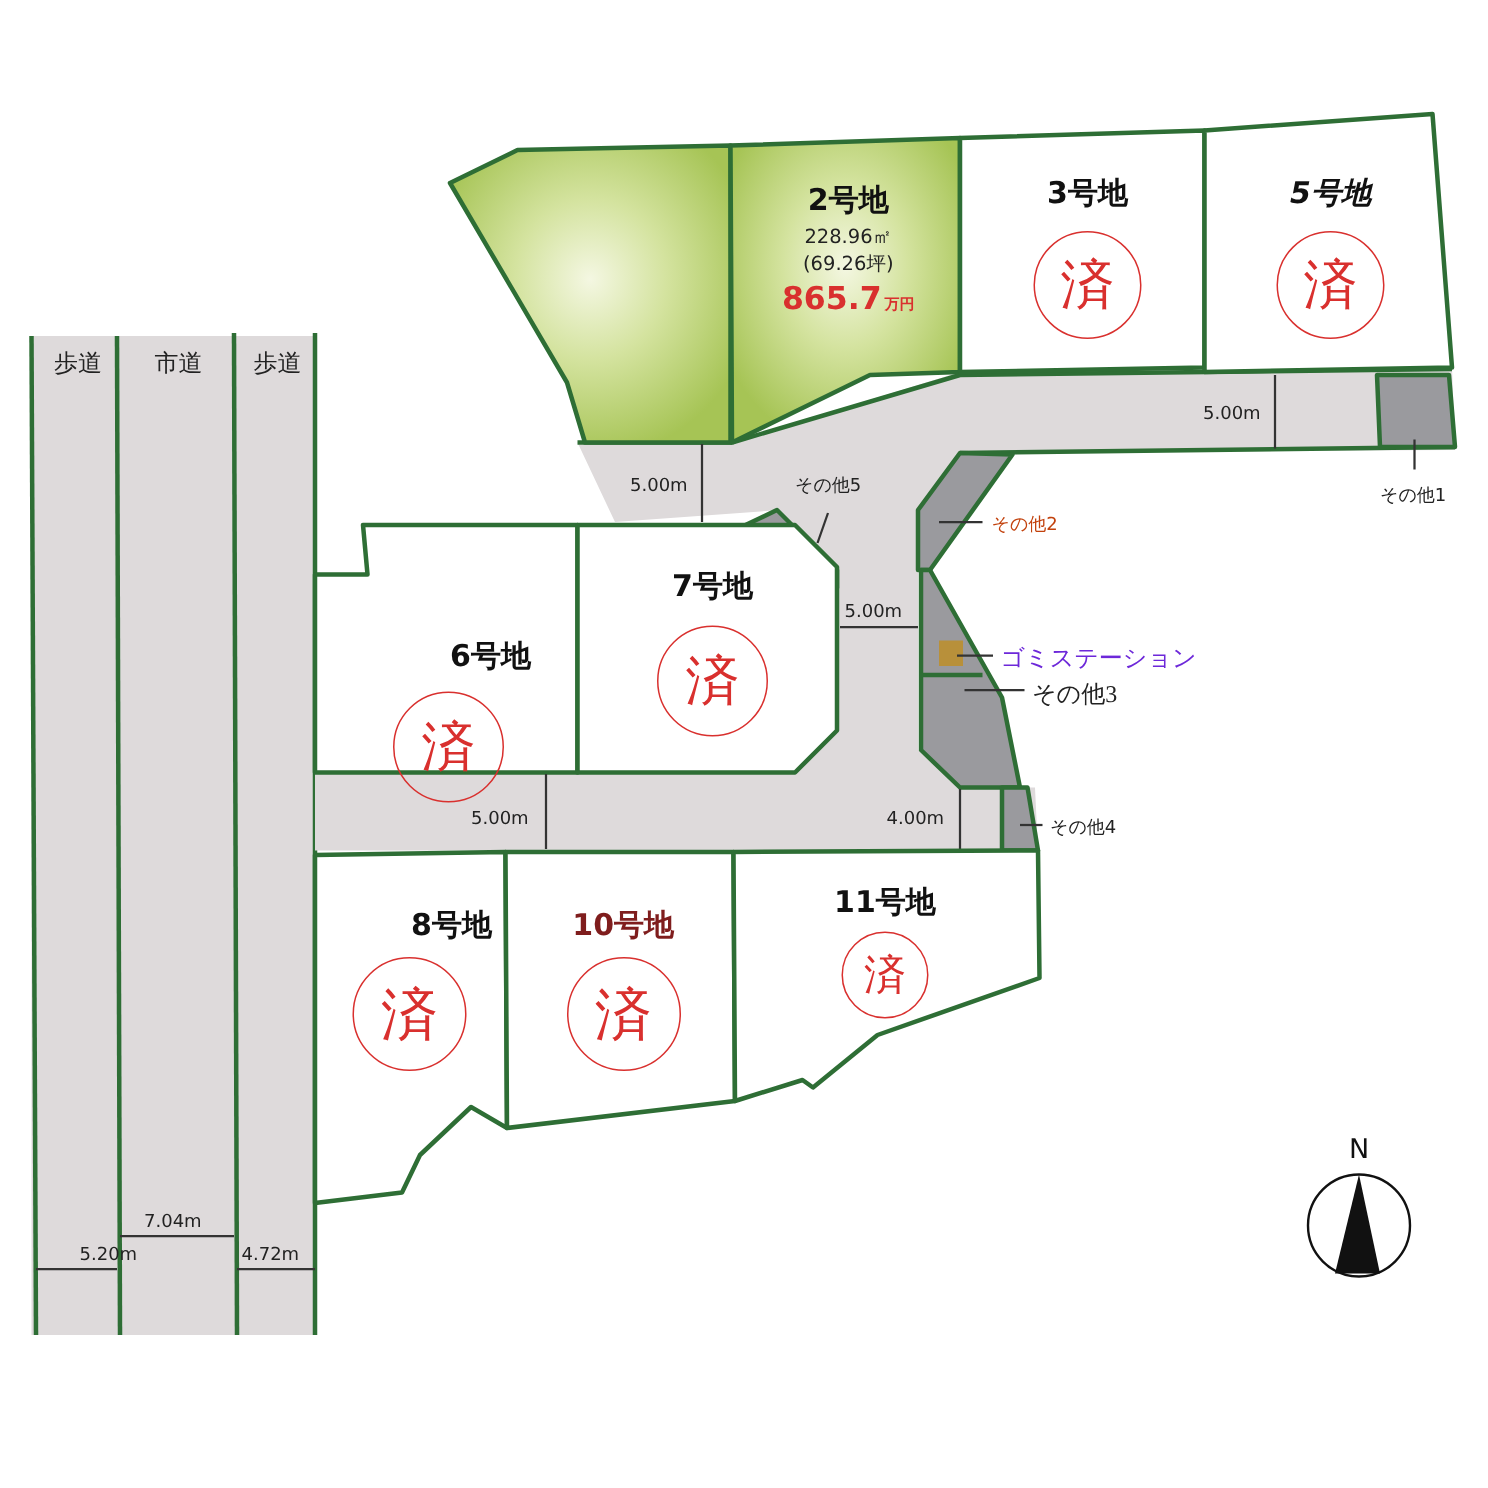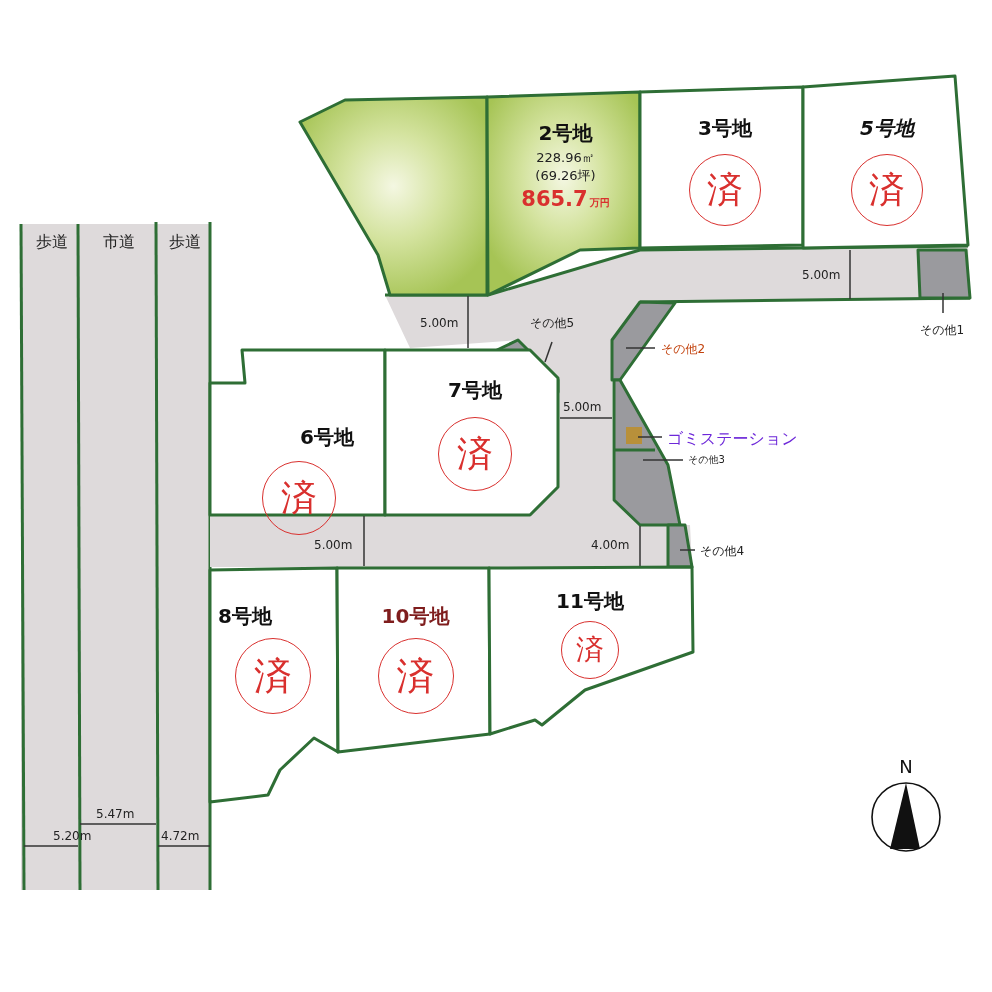--- a/index.html
+++ b/index.html
@@ -102,21 +102,21 @@
   </g>
 </svg>
 
 <div style="position:absolute;left:0;top:0;width:992px;height:992px;">
 
   <div style="position:absolute;left:26px;top:232px;width:52px;text-align:center;font-size:16px;color:#222;">歩道</div>
   <div style="position:absolute;left:82px;top:232px;width:74px;text-align:center;font-size:16px;color:#222;">市道</div>
   <div style="position:absolute;left:160px;top:232px;width:50px;text-align:center;font-size:16px;color:#222;">歩道</div>
 
   <div style="position:absolute;left:28px;top:829px;font-size:12px;color:#222;margin-left:25px;">5.20m</div>
-  <div style="position:absolute;left:96px;top:807px;font-size:12px;color:#222;">5.47m</div>
+  <div style="position:absolute;left:96px;top:807px;font-size:12px;color:#222;">7.04m</div>
   <div style="position:absolute;left:161px;top:829px;font-size:12px;color:#222;">4.72m</div>
 
 
   <div style="position:absolute;left:508px;top:120px;width:115px;text-align:center;">
     <div style="font-weight:bold;font-size:20px;color:#111;">2号地</div>
     <div style="font-size:13px;color:#222;margin-top:2px;">228.96㎡</div>
     <div style="font-size:13px;color:#222;">(69.26坪)</div>
     <div style="margin-top:2px;white-space:nowrap;">
       <span style="font-weight:bold;font-size:21px;color:#d9302e;">865.7</span><span style="font-weight:bold;font-size:10px;color:#d9302e;margin-left:2px;">万円</span>
     </div>
@@ -139,21 +139,21 @@
     <div style="width:72px;height:72px;border:1.6px solid #d9302e;border-radius:50%;margin:10px auto 0;display:flex;align-items:center;justify-content:center;">
         <span style="font-size:36px;color:#d9302e;">済</span>
       </div>
   </div>
   <div style="position:absolute;left:420px;top:377px;width:110px;text-align:center;">
     <div style="font-weight:bold;font-size:20px;color:#111;">7号地</div>
     <div style="width:72px;height:72px;border:1.6px solid #d9302e;border-radius:50%;margin:13px auto 0;display:flex;align-items:center;justify-content:center;">
         <span style="font-size:36px;color:#d9302e;">済</span>
       </div>
   </div>
-  <div style="position:absolute;left:218px;top:603px;width:110px;text-align:left;">
+  <div style="position:absolute;left:218px;top:603px;width:110px;text-align:right;">
     <div style="font-weight:bold;font-size:20px;color:#111;">8号地</div>
     <div style="width:74px;height:74px;border:1.6px solid #d9302e;border-radius:50%;margin:8px auto 0;display:flex;align-items:center;justify-content:center;">
         <span style="font-size:38px;color:#d9302e;">済</span>
       </div>
   </div>
   <div style="position:absolute;left:358px;top:603px;width:115px;text-align:center;">
     <div style="font-weight:bold;font-size:20px;color:#7f1d1d;">10号地</div>
     <div style="width:74px;height:74px;border:1.6px solid #d9302e;border-radius:50%;margin:8px auto 0;display:flex;align-items:center;justify-content:center;">
         <span style="font-size:38px;color:#d9302e;">済</span>
       </div>
@@ -166,19 +166,19 @@
   </div>
 
   <div style="position:absolute;left:802px;top:268px;font-size:12px;color:#222;">5.00m</div>
   <div style="position:absolute;left:420px;top:316px;font-size:12px;color:#222;">5.00m</div>
   <div style="position:absolute;left:563px;top:400px;font-size:12px;color:#222;">5.00m</div>
   <div style="position:absolute;left:314px;top:538px;font-size:12px;color:#222;">5.00m</div>
   <div style="position:absolute;left:591px;top:538px;font-size:12px;color:#222;">4.00m</div>
 
   <div style="position:absolute;left:920px;top:322px;font-size:12px;color:#222;">その他1</div>
   <div style="position:absolute;left:661px;top:341px;font-size:12px;color:#c2410c;">その他2</div>
-  <div style="position:absolute;left:688px;top:453px;font-size:10px;color:#222;">その他3</div>
+  <div style="position:absolute;left:688px;top:453px;font-size:16px;color:#222;font-family:Liberation Serif, serif;">その他3</div>
   <div style="position:absolute;left:700px;top:543px;font-size:12px;color:#222;">その他4</div>
   <div style="position:absolute;left:530px;top:315px;font-size:12px;color:#222;">その他5</div>
   <div style="position:absolute;left:667px;top:429px;font-size:16px;color:#6d28d9;">ゴミステーション</div>
 
   <div style="position:absolute;left:896px;top:756px;width:20px;text-align:center;font-size:18px;color:#111;">N</div>
 </div>
 
 </body></html>

